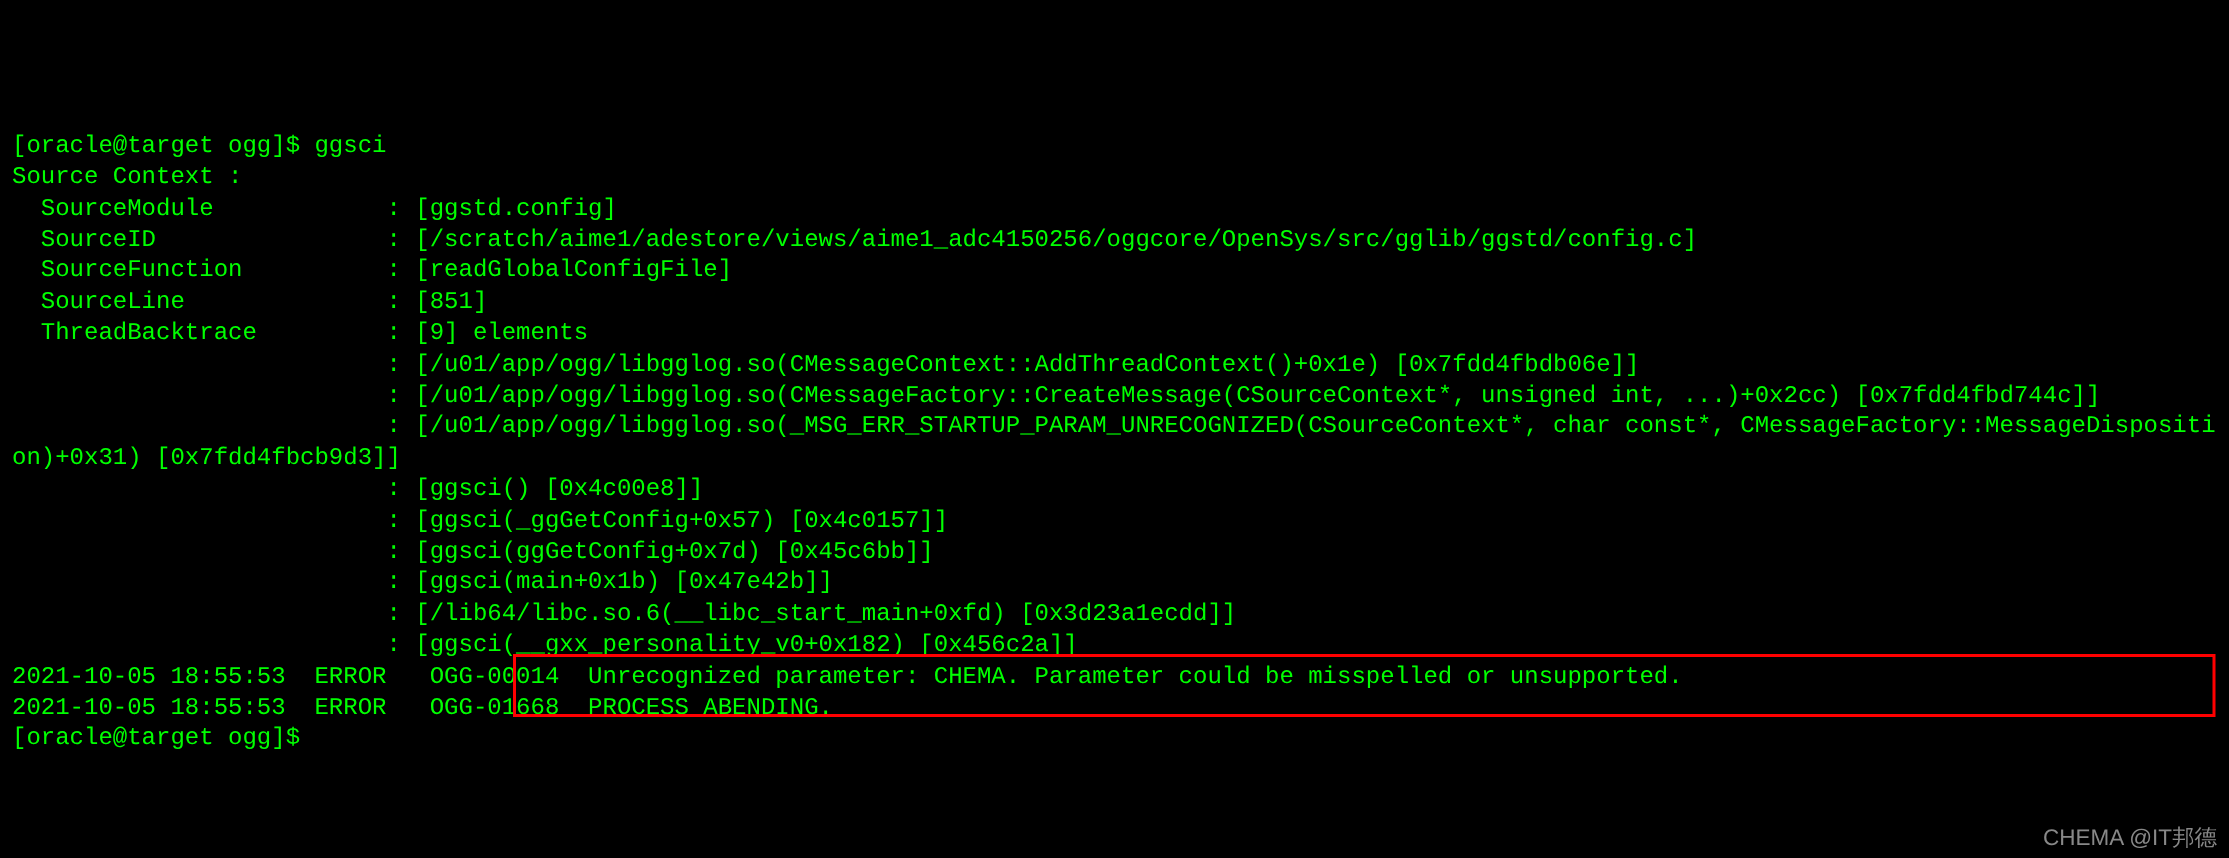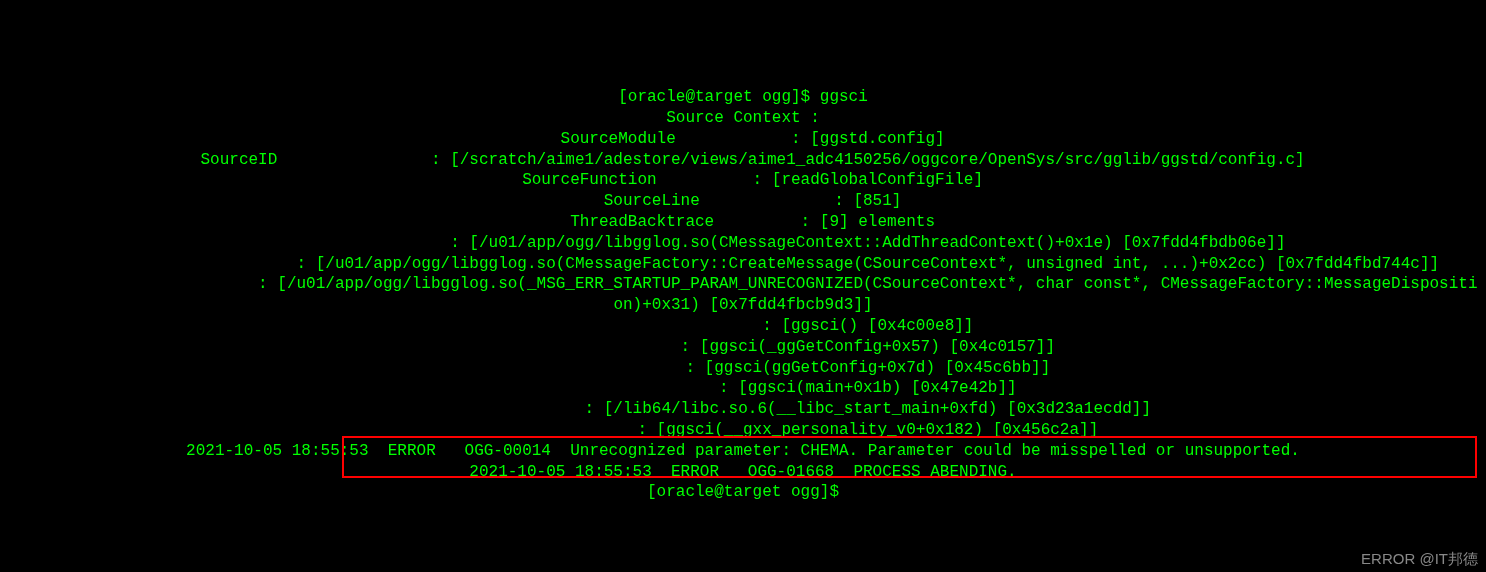--- a/index.html
+++ b/index.html
@@ -19,21 +19,20 @@
       position: relative;
       white-space: pre-wrap;
       word-break: break-all;
       overflow: hidden;
     }
     .terminal {
       display: block;
     }
     .line {
       display: block;
-      text-align: center;
     }
     .highlight-box {
       position: absolute;
       border: 2px solid #ff0000;
       pointer-events: none;
       left: 342px;
       top: 436px;
       width: 1135px;
       height: 42px;
     }
@@ -48,16 +47,16 @@
   </style>
 </head>
 <body>
 
 
 
 <div class="terminal"><span class="line">[oracle@target ogg]$ ggsci</span><span class="line"></span><span class="line">Source Context :</span><span class="line">  SourceModule            : [ggstd.config]</span><span class="line">  SourceID                : [/scratch/aime1/adestore/views/aime1_adc4150256/oggcore/OpenSys/src/gglib/ggstd/config.c]</span><span class="line">  SourceFunction          : [readGlobalConfigFile]</span><span class="line">  SourceLine              : [851]</span><span class="line">  ThreadBacktrace         : [9] elements</span><span class="line">                          : [/u01/app/ogg/libgglog.so(CMessageContext::AddThreadContext()+0x1e) [0x7fdd4fbdb06e]]</span><span class="line">                          : [/u01/app/ogg/libgglog.so(CMessageFactory::CreateMessage(CSourceContext*, unsigned int, ...)+0x2cc) [0x7fdd4fbd744c]]</span><span class="line">                          : [/u01/app/ogg/libgglog.so(_MSG_ERR_STARTUP_PARAM_UNRECOGNIZED(CSourceContext*, char const*, CMessageFactory::MessageDisposition)+0x31) [0x7fdd4fbcb9d3]]</span><span class="line">                          : [ggsci() [0x4c00e8]]</span><span class="line">                          : [ggsci(_ggGetConfig+0x57) [0x4c0157]]</span><span class="line">                          : [ggsci(ggGetConfig+0x7d) [0x45c6bb]]</span><span class="line">                          : [ggsci(main+0x1b) [0x47e42b]]</span><span class="line">                          : [/lib64/libc.so.6(__libc_start_main+0xfd) [0x3d23a1ecdd]]</span><span class="line">                          : [ggsci(__gxx_personality_v0+0x182) [0x456c2a]]</span><span class="line"></span><span class="line">2021-10-05 18:55:53  ERROR   OGG-00014  Unrecognized parameter: CHEMA. Parameter could be misspelled or unsupported.</span><span class="line"></span><span class="line">2021-10-05 18:55:53  ERROR   OGG-01668  PROCESS ABENDING.</span><span class="line">[oracle@target ogg]$</span></div>
 
 <div class="highlight-box"></div>
 
-<div class="watermark">ERROR @IT邦德</div>
+<div class="watermark">CHEMA @IT邦德</div>
 
 
 
 
 </body></html>

